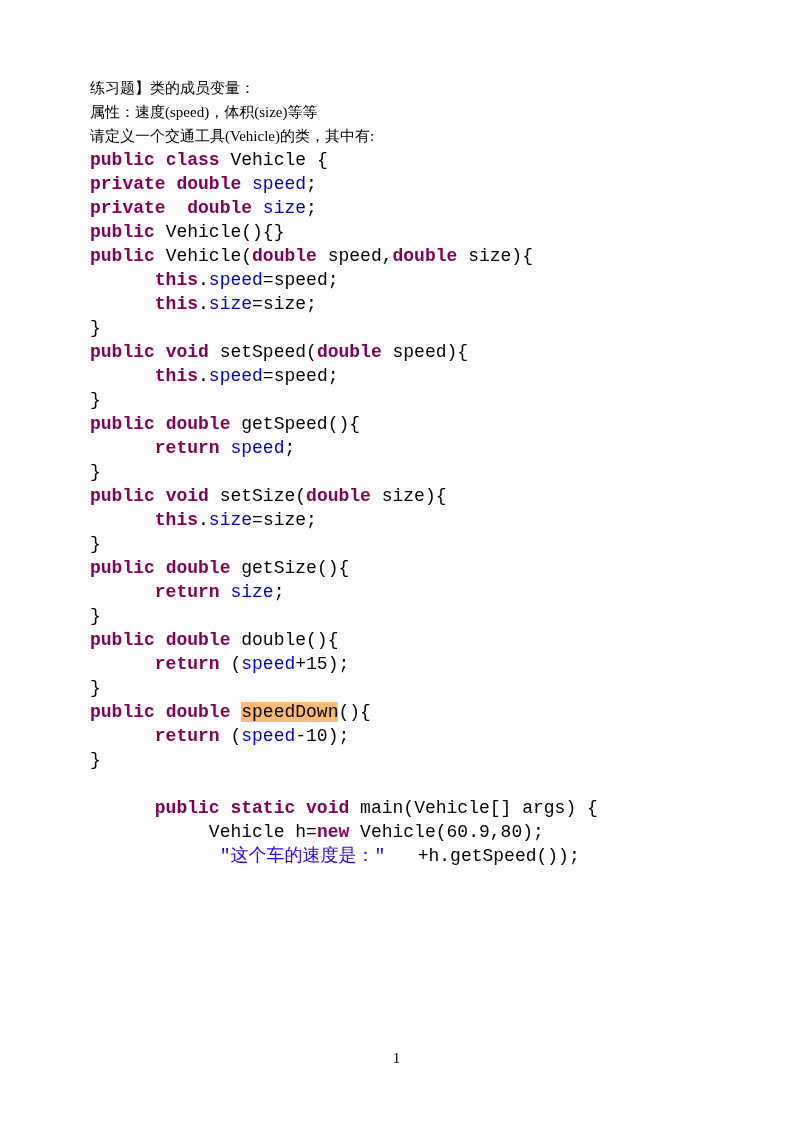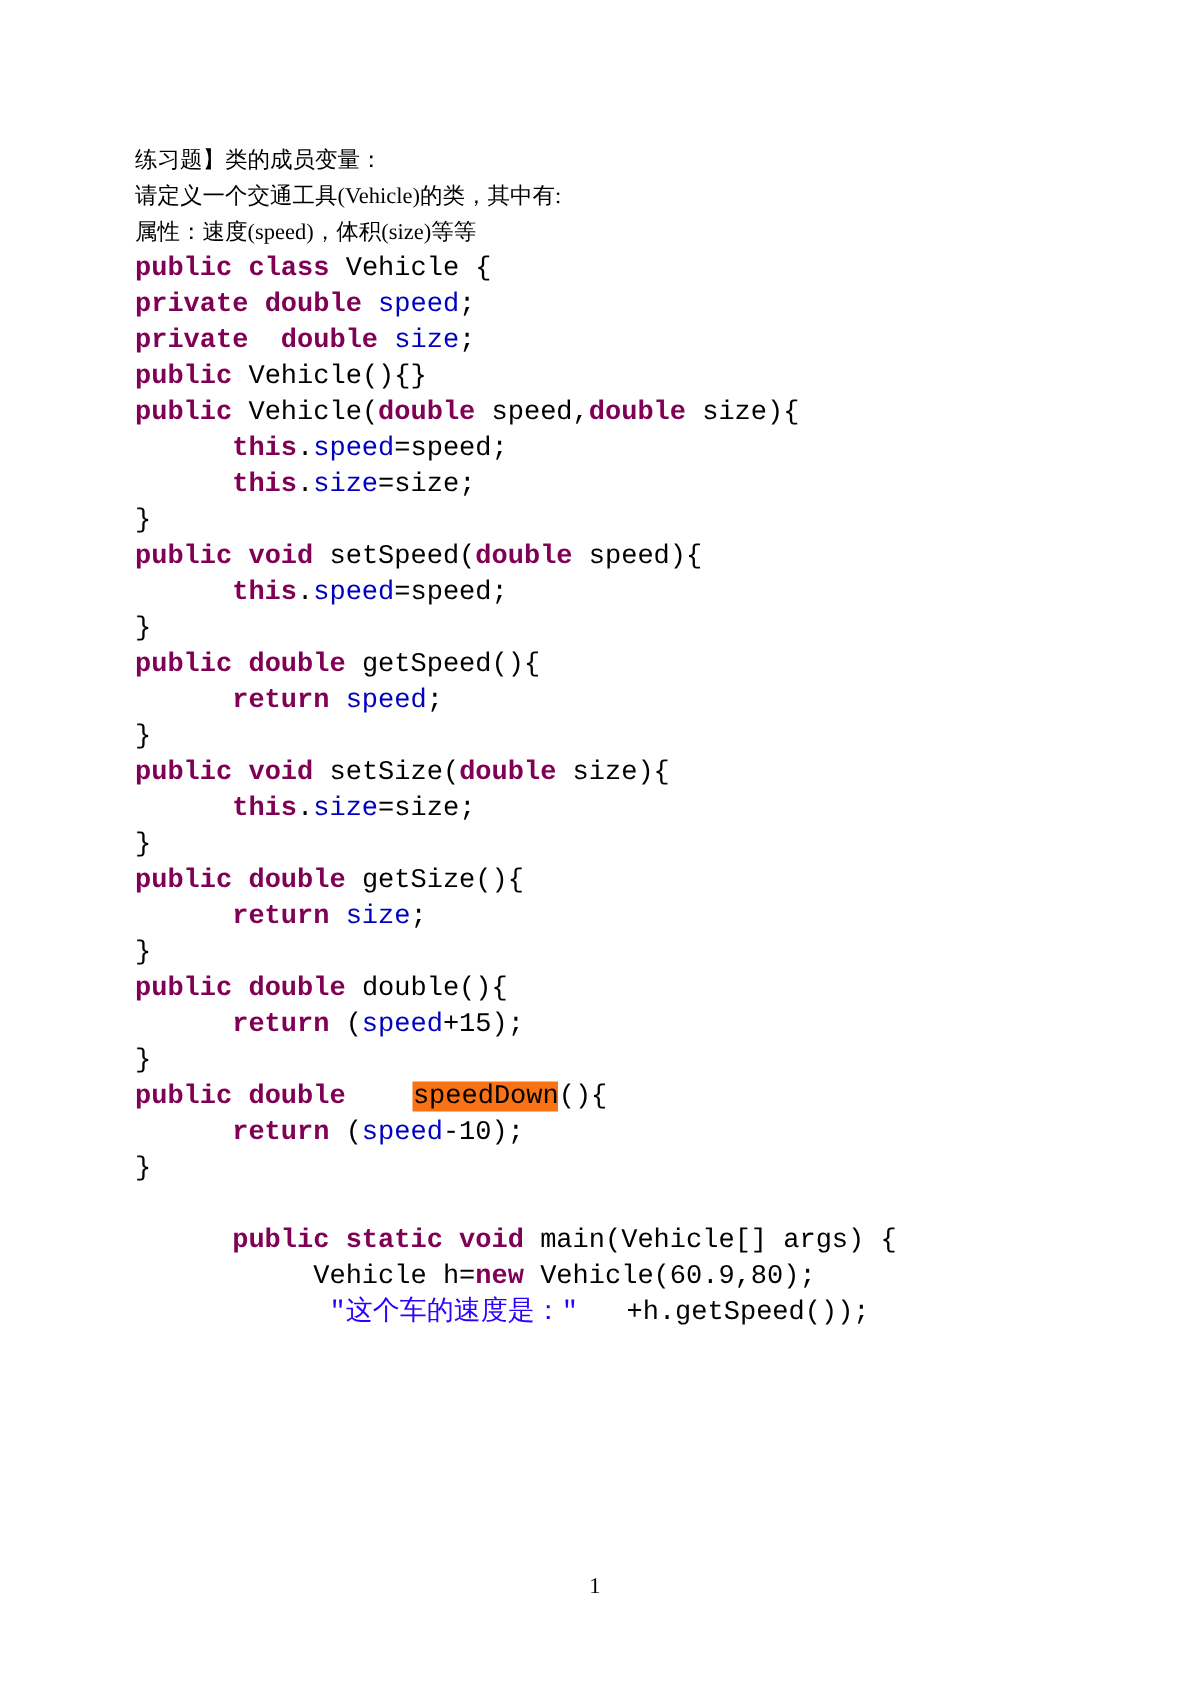--- a/index.html
+++ b/index.html
@@ -6,58 +6,58 @@
     margin: 0;
     padding: 0;
     background: #fff;
     font-family: "SimSun", "宋体", serif;
     color: #000;
     width: 793px;
     height: 1122px;
     position: relative;
   }
   .page {
-    padding: 95px 90px 0 90px;
+    padding: 76px 90px 0 90px;
     box-sizing: border-box;
   }
   .prose {
     font-size: 15px;
     line-height: 24px;
     text-align: justify;
   }
   .prose p {
     margin: 0;
   }
   .code {
     font-family: "Courier New", monospace;
     font-size: 18px;
     line-height: 24px;
     white-space: pre;
   }
   .kw { color: #7f0055; font-weight: bold; }
   .field { color: #0000c0; }
   .str { color: #2a00ff; }
-  .hl { background: #f97316; margin-left: 34px; }
+  .hl { background: #fdba74; }
   .pagenum {
     position: absolute;
     bottom: 55px;
     width: 100%;
     text-align: center;
     font-size: 15px;
     font-family: "SimSun", serif;
   }
 </style>
 </head>
 <body>
 
 <div class="page">
   <div class="prose">
     <p>练习题】类的成员变量：</p>
+    <p>属性：速度(speed)，体积(size)等等</p>
     <p>请定义一个交通工具(Vehicle)的类，其中有:</p>
-    <p>属性：速度(speed)，体积(size)等等</p>
   </div>
 
   <div class="code"><span class="kw">public</span> <span class="kw">class</span> <span>Vehicle</span> {
 <span class="kw">private</span> <span class="kw">double</span> <span class="field">speed</span>;
 <span class="kw">private</span>  <span class="kw">double</span> <span class="field">size</span>;
 <span class="kw">public</span> <span>Vehicle</span>(){}
 <span class="kw">public</span> <span>Vehicle</span>(<span class="kw">double</span> <span>speed</span>,<span class="kw">double</span> <span>size</span>){
       <span class="kw">this</span>.<span class="field">speed</span>=<span>speed</span>;
       <span class="kw">this</span>.<span class="field">size</span>=<span>size</span>;
 }

